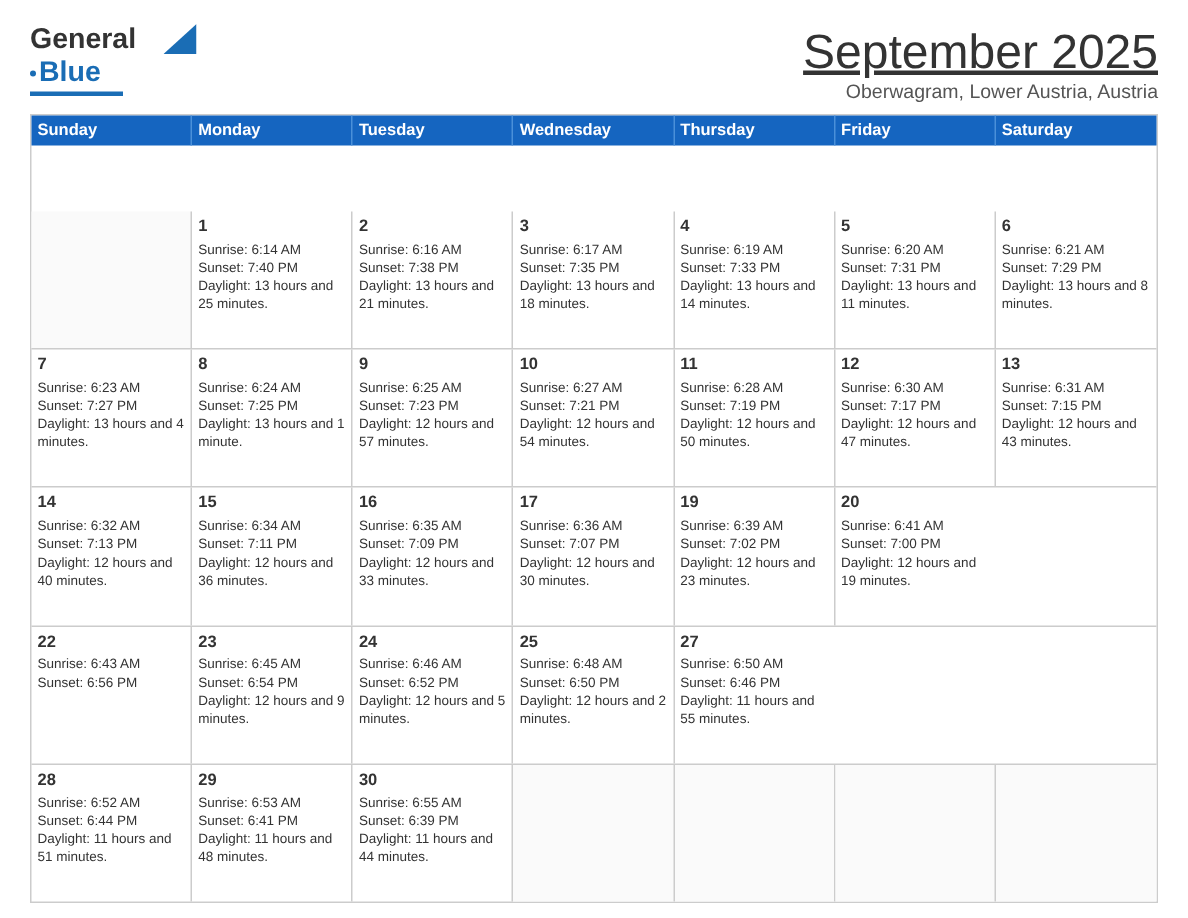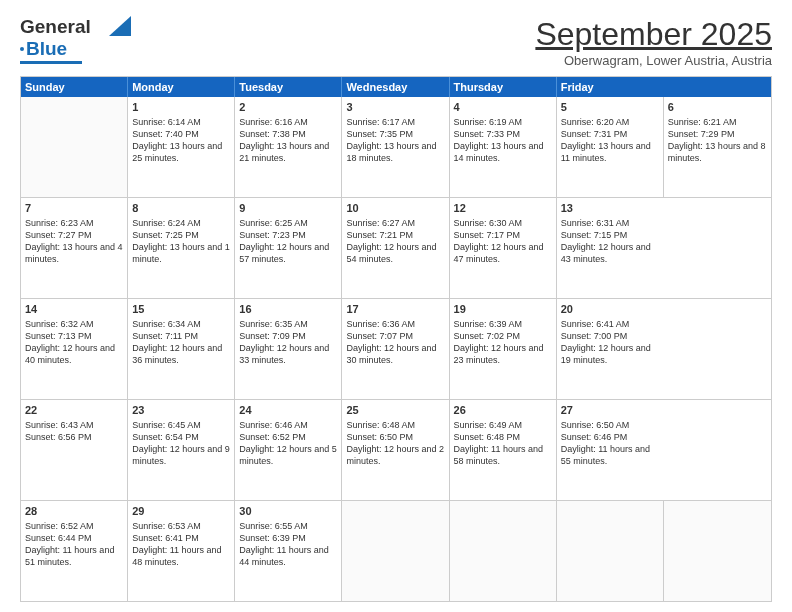--- a/index.html
+++ b/index.html
@@ -39,20 +39,21 @@
     }
     .location {
       font-size: 13px;
       color: #555;
     }
     .calendar {
       flex: 1;
       display: flex;
       flex-direction: column;
       border: 1px solid #ccc;
+      gap: 44px;
     }
     .cal-header {
       display: grid;
       grid-template-columns: repeat(7, 1fr);
       background: #1565C0;
     }
     .cal-header-cell {
       color: #fff;
       font-size: 11px;
       font-weight: bold;
@@ -115,20 +116,21 @@
   </div>
 
   <div class="calendar">
     <div class="cal-header">
       <div class="cal-header-cell">Sunday</div>
       <div class="cal-header-cell">Monday</div>
       <div class="cal-header-cell">Tuesday</div>
       <div class="cal-header-cell">Wednesday</div>
       <div class="cal-header-cell">Thursday</div>
       <div class="cal-header-cell">Friday</div>
+      <div class="cal-header-cell">Saturday</div>
     </div>
     <div class="cal-body" id="cal-body">
     <div class="cal-row">
           <div class="cal-cell empty"></div>
           <div class="cal-cell">
             <div class="day-num">1</div>
             <div class="sun-info">Sunrise: 6:14 AM</div>
             <div class="sun-info">Sunset: 7:40 PM</div>
             <div class="sun-info">Daylight: 13 hours and 25 minutes.</div>
           </div>
@@ -182,20 +184,26 @@
             <div class="sun-info">Sunset: 7:23 PM</div>
             <div class="sun-info">Daylight: 12 hours and 57 minutes.</div>
           </div>
           <div class="cal-cell">
             <div class="day-num">10</div>
             <div class="sun-info">Sunrise: 6:27 AM</div>
             <div class="sun-info">Sunset: 7:21 PM</div>
             <div class="sun-info">Daylight: 12 hours and 54 minutes.</div>
           </div>
           <div class="cal-cell">
+            <div class="day-num">11</div>
+            <div class="sun-info">Sunrise: 6:28 AM</div>
+            <div class="sun-info">Sunset: 7:19 PM</div>
+            <div class="sun-info">Daylight: 12 hours and 50 minutes.</div>
+          </div>
+          <div class="cal-cell">
             <div class="day-num">12</div>
             <div class="sun-info">Sunrise: 6:30 AM</div>
             <div class="sun-info">Sunset: 7:17 PM</div>
             <div class="sun-info">Daylight: 12 hours and 47 minutes.</div>
           </div>
           <div class="cal-cell">
             <div class="day-num">13</div>
             <div class="sun-info">Sunrise: 6:31 AM</div>
             <div class="sun-info">Sunset: 7:15 PM</div>
             <div class="sun-info">Daylight: 12 hours and 43 minutes.</div>
@@ -255,26 +263,20 @@
             <div class="day-num">24</div>
             <div class="sun-info">Sunrise: 6:46 AM</div>
             <div class="sun-info">Sunset: 6:52 PM</div>
             <div class="sun-info">Daylight: 12 hours and 5 minutes.</div>
           </div>
           <div class="cal-cell">
             <div class="day-num">25</div>
             <div class="sun-info">Sunrise: 6:48 AM</div>
             <div class="sun-info">Sunset: 6:50 PM</div>
             <div class="sun-info">Daylight: 12 hours and 2 minutes.</div>
-          </div>
-          <div class="cal-cell">
-            <div class="day-num">26</div>
-            <div class="sun-info">Sunrise: 6:49 AM</div>
-            <div class="sun-info">Sunset: 6:48 PM</div>
-            <div class="sun-info">Daylight: 11 hours and 58 minutes.</div>
           </div>
           <div class="cal-cell">
             <div class="day-num">27</div>
             <div class="sun-info">Sunrise: 6:50 AM</div>
             <div class="sun-info">Sunset: 6:46 PM</div>
             <div class="sun-info">Daylight: 11 hours and 55 minutes.</div>
           </div>
         </div>
         <div class="cal-row">
           <div class="cal-cell">

